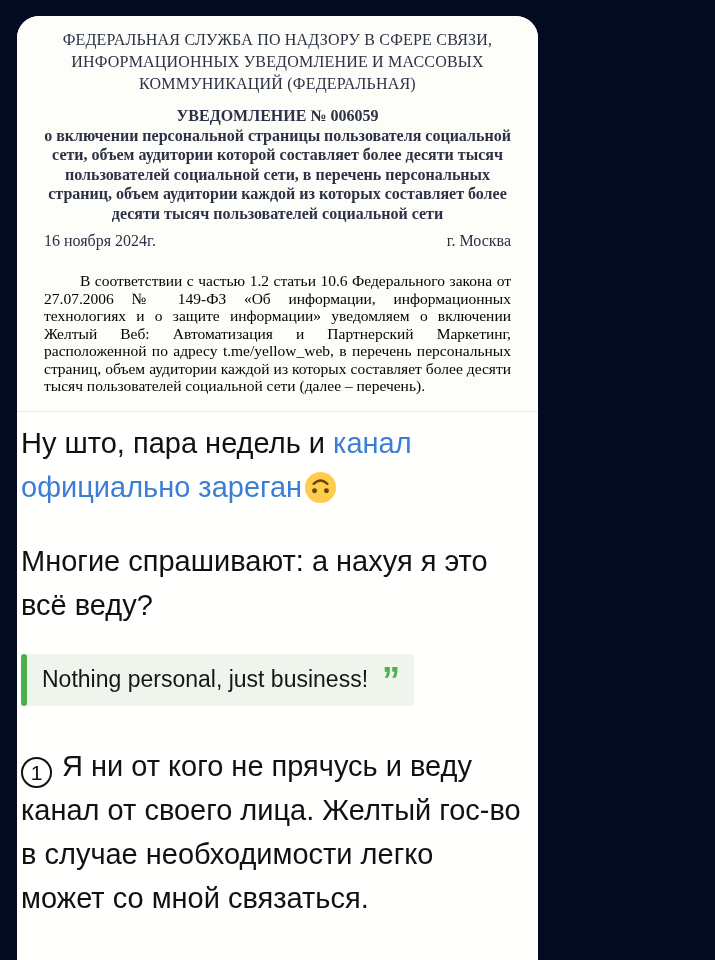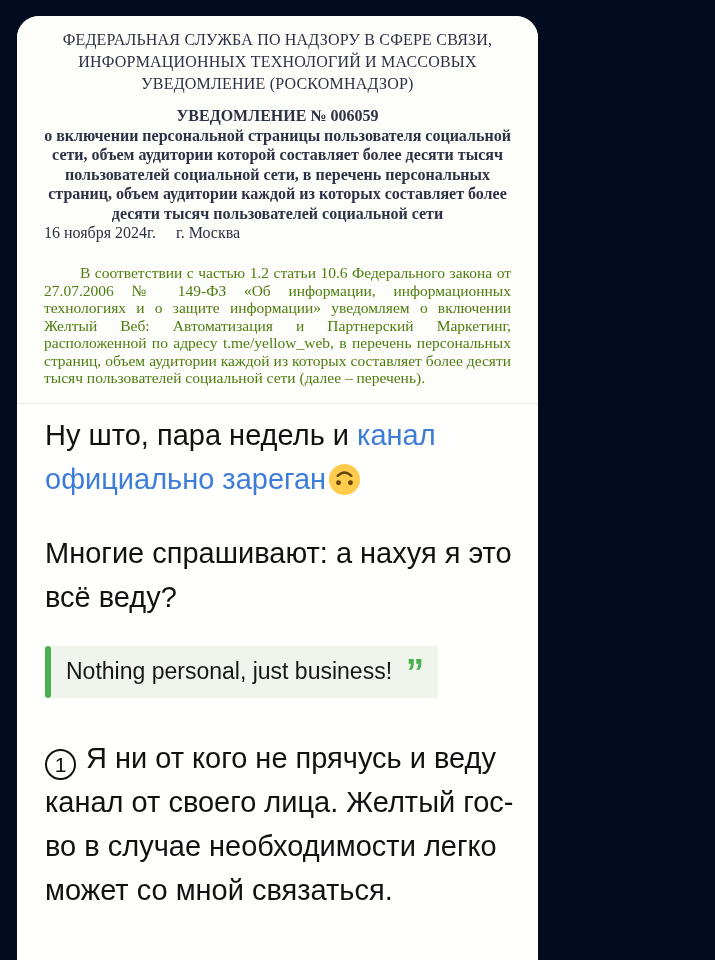--- a/index.html
+++ b/index.html
@@ -47,39 +47,39 @@
     font-size: 16px;
     line-height: 19.5px;
   }
   .doc-subtitle {
     text-align: center;
     font-weight: bold;
     font-size: 16px;
     line-height: 19.5px;
   }
   .doc-meta {
-    margin-top: 1px;
+    margin-top: 9px;
     display: flex;
-    justify-content: flex-start;
+    justify-content: space-between;
     font-size: 16px;
     gap: 20px;
   }
   .doc-body {
     margin: 22px 0 0 0;
     font-size: 15.5px;
     line-height: 17.5px;
     text-align: justify;
     text-indent: 36px;
-    color: #4d7c0f;
+    color: #000000;
   }
 
   
   .msg {
     box-sizing: border-box;
-    padding: 0 16px 0 28px;
+    padding: 0 16px 0 4px;
     color: #111111;
   }
   .msg p {
     margin: 0;
     font-size: 29px;
     line-height: 44px;
   }
   .p1 { margin-top: 9px !important; }
   .p2 { margin-top: 30px !important; }
   .p3 { margin-top: 38px !important; }
@@ -143,22 +143,22 @@
   }
 </style>
 </head>
 <body>
 
 <div class="card">
 
   <div class="doc">
     <div class="doc-header">
       <div>ФЕДЕРАЛЬНАЯ СЛУЖБА ПО НАДЗОРУ В СФЕРЕ СВЯЗИ,</div>
-      <div>ИНФОРМАЦИОННЫХ ТЕХНОЛОГИЙ И МАССОВЫХ</div>
-      <div>УВЕДОМЛЕНИЕ (РОСКОМНАДЗОР)</div>
+      <div>ИНФОРМАЦИОННЫХ УВЕДОМЛЕНИЕ И МАССОВЫХ</div>
+      <div>КОММУНИКАЦИЙ (ФЕДЕРАЛЬНАЯ)</div>
     </div>
     <div class="doc-title">УВЕДОМЛЕНИЕ № 006059</div>
     <div class="doc-subtitle">о включении персональной страницы пользователя социальной сети, объем аудитории которой составляет более десяти тысяч пользователей социальной сети, в перечень персональных страниц, объем аудитории каждой из которых составляет более десяти тысяч пользователей социальной сети</div>
     <div class="doc-meta">
       <span>16 ноября 2024г.</span>
       <span>г. Москва</span>
     </div>
     <p class="doc-body">В соответствии с частью 1.2 статьи 10.6 Федерального закона от 27.07.2006 № 149-ФЗ «Об информации, информационных технологиях и о защите информации» уведомляем о включении Желтый Веб: Автоматизация и Партнерский Маркетинг, расположенной по адресу t.me/yellow_web, в перечень персональных страниц, объем аудитории каждой из которых составляет более десяти тысяч пользователей социальной сети (далее – перечень).</p>
   </div>
 

